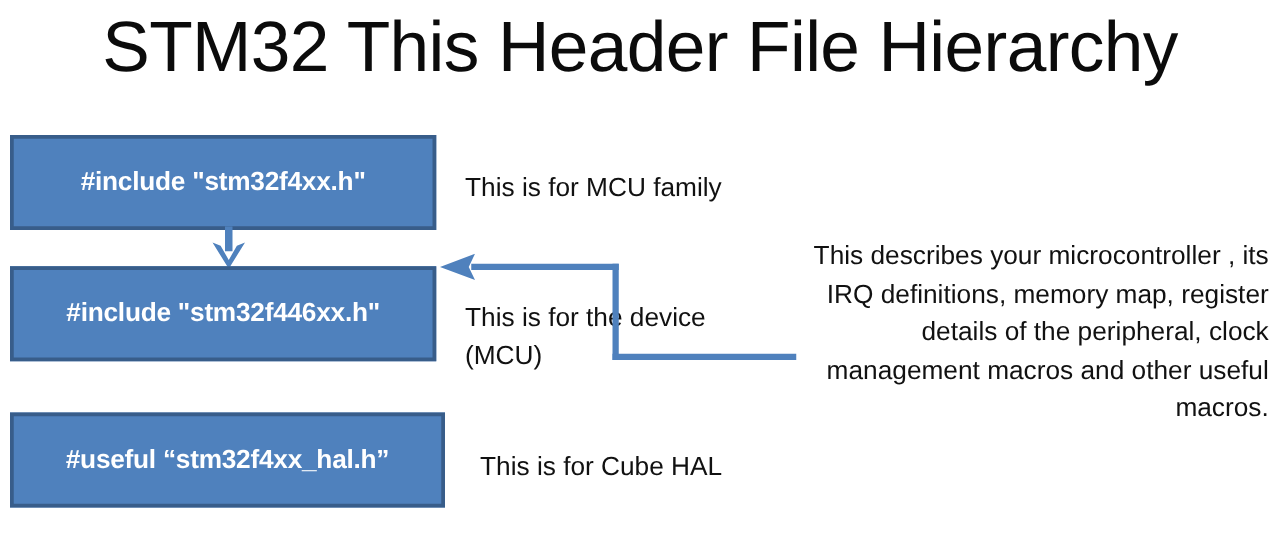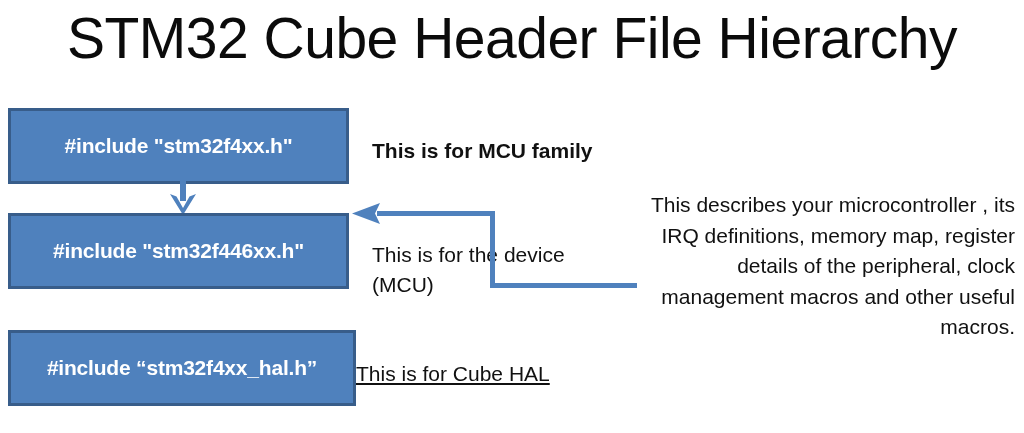--- a/index.html
+++ b/index.html
@@ -62,23 +62,23 @@
   #box-hal    { left: 8px;  top: 330px; width: 348px; height: 76px; }
 
   
   .caption {
     position: absolute;
     font-size: 21px;
     line-height: 30px;
     color: #111111;
     white-space: pre-line;
   }
-  #cap-family { left: 372px; top: 136px; width: 270px; font-weight: bold; }
+  #cap-family { left: 372px; top: 136px; width: 270px; }
   #cap-device { left: 372px; top: 240px; width: 250px; }
-  #cap-hal    { left: 356px; top: 359px; width: 270px; text-decoration: underline; }
+  #cap-hal    { left: 384px; top: 359px; width: 270px; }
 
   
   #desc {
     position: absolute;
     left: 645px;
     top: 190px;
     width: 370px;
     font-size: 21px;
     line-height: 30.5px;
     color: #111111;
@@ -101,21 +101,21 @@
     top: 203px;
     width: 292px;
     height: 92px;
   }
 </style>
 </head>
 <body>
 
 <div id="slide">
 
-  <div class="title">STM32 Cube Header File Hierarchy</div>
+  <div class="title">STM32 This Header File Hierarchy</div>
 
   <div class="inc-box" id="box-family">
     <span class="inc-text">#include "stm32f4xx.h"</span>
   </div>
 
   <div id="arrow-down">
     <svg width="34" height="36" viewBox="0 0 34 36" xmlns="http://www.w3.org/2000/svg">
       <rect x="14" y="0" width="6" height="20" fill="#4f81bd"></rect>
       <path d="M4 13 L17 34 L30 13 L23.5 15.5 L17 27 L10.5 15.5 Z" fill="#4f81bd"></path>
     </svg>
@@ -137,20 +137,20 @@
 
       <rect x="140" y="8" width="5" height="77" fill="#4f81bd"></rect>
 
       <rect x="140" y="80" width="147" height="5" fill="#4f81bd"></rect>
 
       <path d="M2 10.5 L30 0 L25 10.5 L30 21 Z" fill="#4f81bd"></path>
     </svg>
   </div>
 
   <div class="inc-box" id="box-hal">
-    <span class="inc-text">#include “stm32f4xx_hal.h”</span>
+    <span class="inc-text">#useful “stm32f4xx_hal.h”</span>
   </div>
 
   <div class="caption" id="cap-hal">This is for Cube HAL</div>
 
   <div id="desc">This describes your microcontroller , its IRQ definitions, memory map, register details of the peripheral, clock management macros and other useful macros.</div>
 
 </div>
 
 </body></html>

